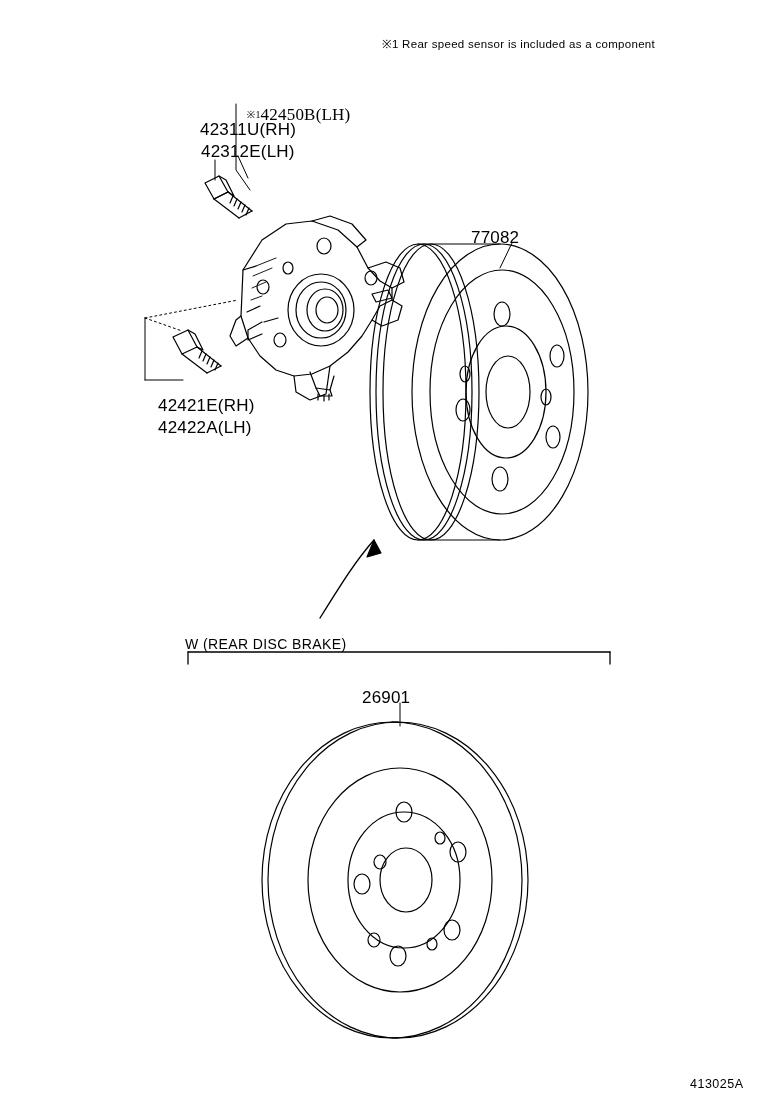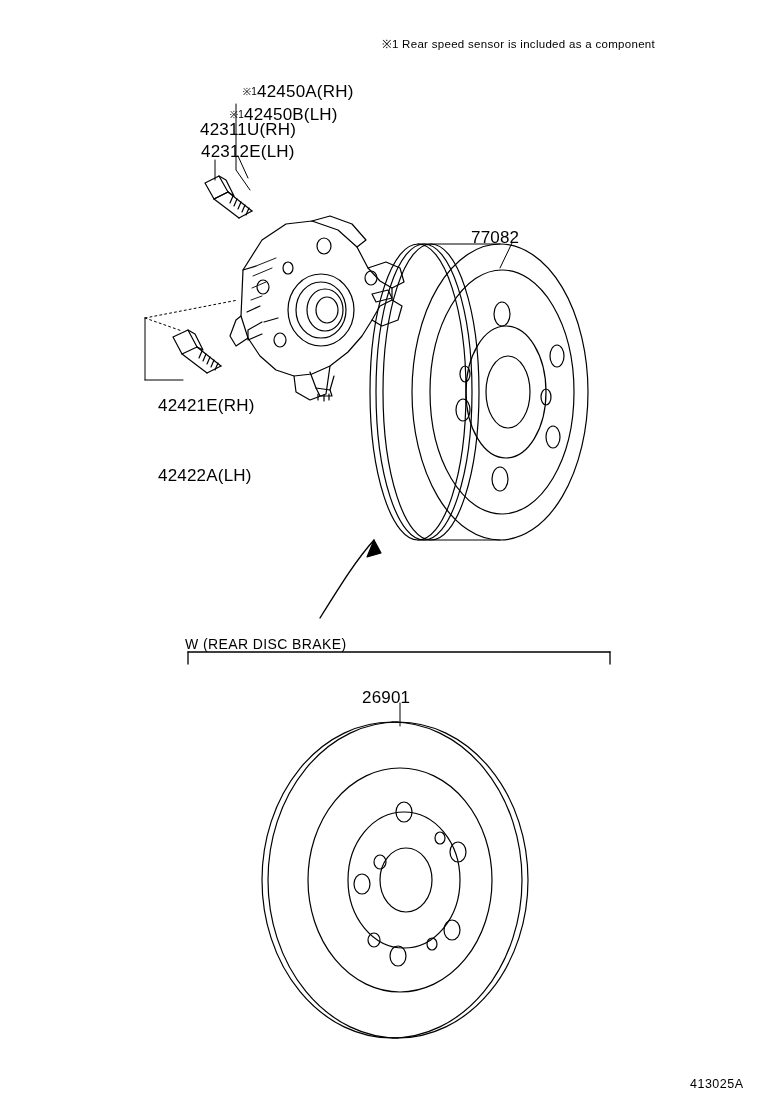--- a/index.html
+++ b/index.html
@@ -197,35 +197,32 @@
 
         <ellipse cx="440" cy="838" rx="5" ry="6"></ellipse>
         <ellipse cx="380" cy="862" rx="6" ry="7"></ellipse>
         <ellipse cx="374" cy="940" rx="6" ry="7"></ellipse>
         <ellipse cx="432" cy="944" rx="5" ry="6"></ellipse>
       </g>
 
     </g>
   </svg>
 
-  <div class="lbl partno" style="left:223px; top:62px;">
-    <span class="mark">※1</span><span>42450A(RH)</span>
-  </div>
-
-  <div class="lbl partno" style="left:210px; top:85px;">
+
+  <div class="lbl partno" style="left:229px; top:85px;font-family:Liberation Serif, serif;">
     <span class="mark">※1</span><span>42450B(LH)</span>
   </div>
 
   <div class="lbl partno" style="left:200px; top:120px;">42311U(RH)</div>
 
   <div class="lbl partno" style="left:201px; top:142px;">42312E(LH)</div>
 
   <div class="lbl partno" style="left:158px; top:396px;">42421E(RH)</div>
 
-  <div class="lbl partno" style="left:158px; top:418px;margin-top:48px;">42422A(LH)</div>
+  <div class="lbl partno" style="left:158px; top:418px;">42422A(LH)</div>
 
   <div class="lbl partno" style="left:471px; top:228px;">77082</div>
 
   <div class="lbl partno" style="left:362px; top:688px;">26901</div>
 
   <div class="lbl bracket-label" style="left:185px; top:636px;">W (REAR DISC BRAKE)</div>
 
   <div class="lbl figcode" style="left:658px; top:1077px;">413025A</div>
 
 </div>

